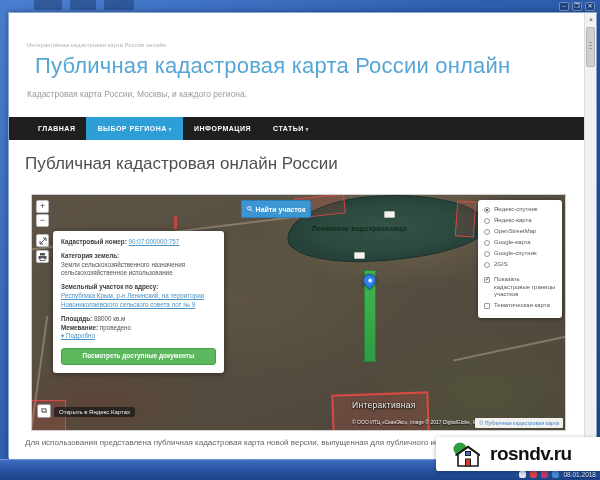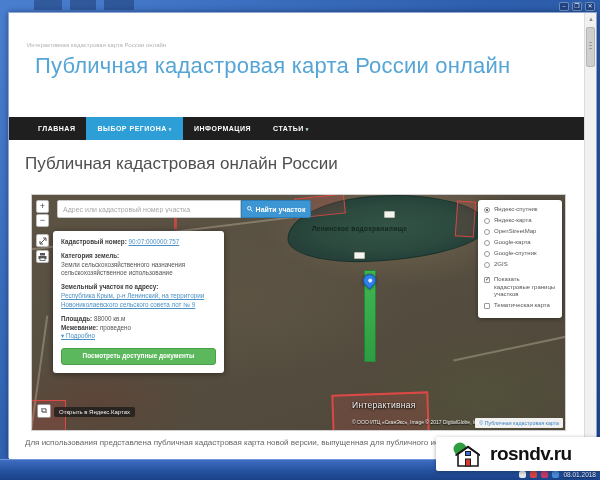--- a/index.html
+++ b/index.html
@@ -140,20 +140,21 @@
     <div class="win-btn">–</div>
     <div class="win-btn">❐</div>
     <div class="win-btn">✕</div>
   </div>
 
   <div id="browser">
     <div id="content">
 
       <div id="tagline">Интерактивная кадастровая карта России онлайн</div>
       <h1 id="page-title">Публичная кадастровая карта России онлайн</h1>
+      <div id="page-subtitle">Кадастровая карта России, Москвы, и каждого региона.</div>
 
       <nav id="main-nav">
         <div class="nav-item"><span>ГЛАВНАЯ</span></div>
         <div class="nav-item active"><span>ВЫБОР РЕГИОНА</span><span class="nav-caret">▾</span></div>
         <div class="nav-item"><span>ИНФОРМАЦИЯ</span></div>
         <div class="nav-item"><span>СТАТЬИ</span><span class="nav-caret">▾</span></div>
       </nav>
 
       <h2 id="section-title">Публичная кадастровая онлайн России</h2>
 
@@ -187,21 +188,20 @@
             </svg>
           </div>
         <div class="map-ctl" id="print-btn">
             <svg width="9" height="8" viewBox="0 0 9 8">
               <rect x="2" y="0" width="5" height="2.5" fill="#555"></rect>
               <rect x="0.5" y="3" width="8" height="3" fill="#555"></rect>
               <rect x="2" y="5" width="5" height="2.5" fill="#fff" stroke="#555" stroke-width="0.8"></rect>
             </svg>
           </div>
 
-        <input id="search-input" type="text" placeholder="Адрес или кадастровый номер участка" style="">
         <div id="search-btn">
           <svg width="6" height="6" viewBox="0 0 8 8">
               <circle cx="3" cy="3" r="2.3" stroke="#fff" stroke-width="1.2" fill="none"></circle>
               <line x1="4.8" y1="4.8" x2="7.3" y2="7.3" stroke="#fff" stroke-width="1.2"></line>
             </svg>
           <span>Найти участок</span>
         </div>
 
         <div id="popup">
           <div><b>Кадастровый номер:</b>

